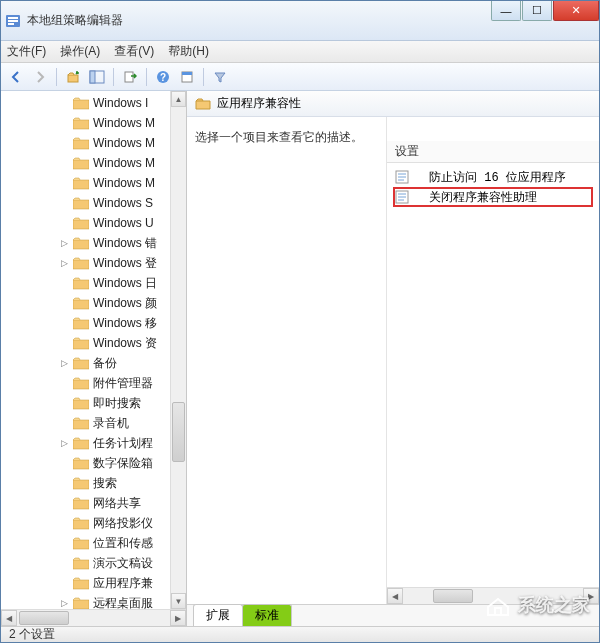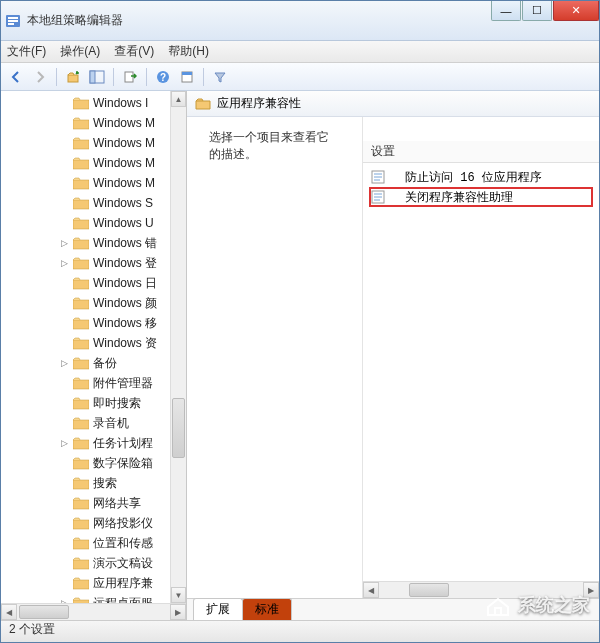--- a/index.html
+++ b/index.html
@@ -28,32 +28,32 @@
 .vscroll .btn { height: 16px; background: linear-gradient(#f7f7f7,#e2e2e2); border: 1px solid #ccc; display: flex; align-items: center; justify-content: center; font-size: 8px; color: #666; }
 .vscroll .thumb { position: absolute; left: 1px; right: 1px; top: 60%; height: 60px; background: linear-gradient(#e6e6e6,#cfcfcf); border: 1px solid #bbb; border-radius: 2px; }
 .hscroll-row { height: 17px; display: flex; border-top: 1px solid #ddd; }
 .hscroll { flex: 1; background: #f0f0f0; display: flex; align-items: center; position: relative; }
 .hscroll .btn { width: 16px; height: 16px; background: linear-gradient(#f7f7f7,#e2e2e2); border: 1px solid #ccc; display: flex; align-items: center; justify-content: center; font-size: 8px; color: #666; }
 .hscroll .track { flex: 1; position: relative; height: 16px; }
 .hscroll .thumb { position: absolute; top: 1px; bottom: 1px; left: 2px; width: 50px; background: linear-gradient(#e6e6e6,#cfcfcf); border: 1px solid #bbb; border-radius: 2px; }
 .right-pane { flex: 1; display: flex; flex-direction: column; min-width: 0; }
 .rheader { height: 26px; background: linear-gradient(#fdfdfd,#eef2f7); border-bottom: 1px solid #d8dee8; display: flex; align-items: center; padding: 0 8px; gap: 6px; }
 .rbody { flex: 1; display: flex; background: #fff; min-height: 0; }
-.desc-col { width: 176px; padding: 12px 22px; font-size: 12px; color: #333; border-right: 1px solid #e4e4e4; }
+.desc-col { width: 200px; padding: 12px 8px; font-size: 12px; color: #333; border-right: 1px solid #e4e4e4; }
 .settings-col { flex: 1; display: flex; flex-direction: column; min-width: 0; margin-top: 24px; }
 .col-header { height: 22px; border-bottom: 1px solid #e0e0e0; display: flex; align-items: center; padding: 0 8px; font-size: 12px; color: #333; background: #fafafa; }
 .settings-list { flex: 1; padding: 4px 6px; overflow: hidden; position: relative; }
 .setting-item { display: flex; align-items: center; height: 20px; gap: 20px; font-size: 12px; padding: 0 2px; font-family: Liberation Mono, monospace; }
 .setting-item.highlighted { border: 2px solid #d33; padding: 0 0; }
 .setting-icon { width: 14px; height: 14px; flex-shrink: 0; }
 .rtabs { height: 22px; border-top: 1px solid #d0d0d0; display: flex; align-items: flex-end; padding: 0 6px; background: #f7f7f7; }
 .rtab { padding: 2px 12px; font-size: 12px; border: 1px solid #c8c8c8; border-bottom: none; background: #fff; margin-right: -1px; border-radius: 3px 3px 0 0; }
-.rtab.inactive { background: #c2410c; }
+.rtab.inactive { background: #84cc16; }
 .right-hscroll { height: 17px; border-top: 1px solid #ddd; background: #f0f0f0; display: flex; }
-.statusbar { height: 22px; background: linear-gradient(#f6f6f6,#e6e6e6); border-top: 1px solid #ccc; display: flex; align-items: flex-start; padding: 0 8px; font-size: 12px; color: #333; }
+.statusbar { height: 16px; background: linear-gradient(#f6f6f6,#e6e6e6); border-top: 1px solid #ccc; display: flex; align-items: center; padding: 0 8px; font-size: 12px; color: #333; }
 .watermark { position: absolute; right: 10px; bottom: 26px; color: rgba(255,255,255,0.85); font-size: 18px; font-weight: bold; text-shadow: 0 1px 3px rgba(0,0,0,0.6); pointer-events: none; display: flex; align-items: center; gap: 6px; }
 </style>
 </head>
 <body>
 
 <div class="window">
   <div class="titlebar">
     <svg class="titlebar-icon" viewBox="0 0 16 16">
         <rect x="1" y="2" width="14" height="12" rx="1" fill="#5b8bd4"></rect>
         <rect x="3" y="4" width="10" height="2" fill="#fff"></rect>

